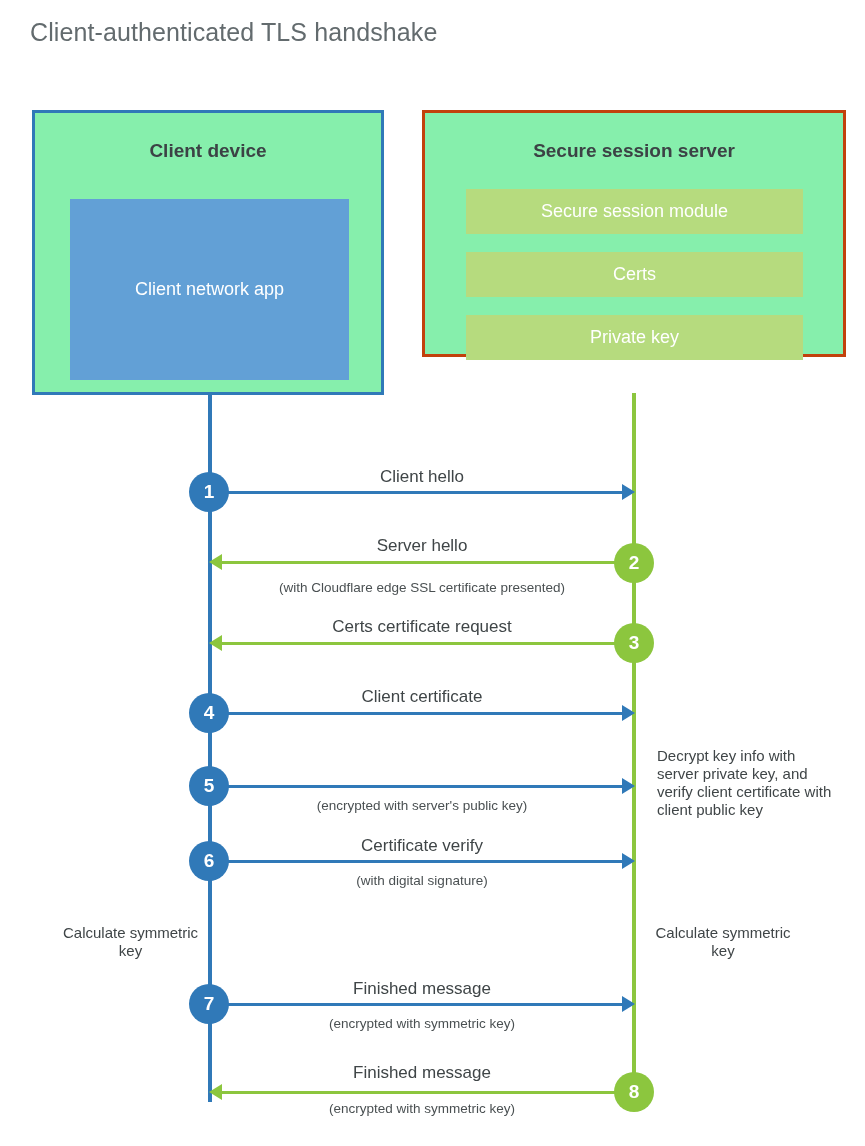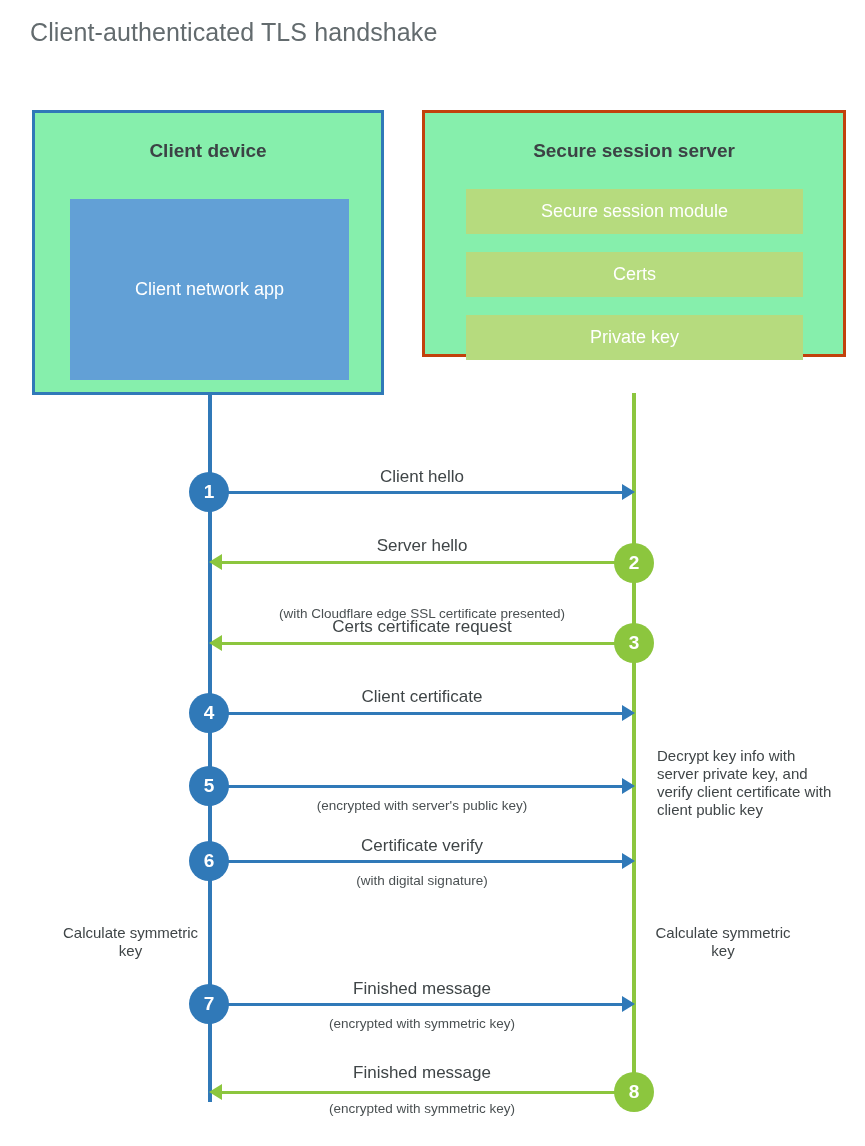--- a/index.html
+++ b/index.html
@@ -201,21 +201,21 @@
   <div class="lifeline" id="lifeline-server"></div>
 
   <div class="msg-label" style="left:210px; top:467px; width:424px;">Client hello</div>
   <div class="msg-line blue" style="left:210px; top:491px; width:416px;"></div>
   <div class="arrow-head right blue" style="left:622px; top:484px;"></div>
   <div class="step-circle blue" style="left:189px; top:472px;">1</div>
 
   <div class="msg-label" style="left:210px; top:536px; width:424px;">Server hello</div>
   <div class="msg-line green" style="left:222px; top:561px; width:412px;"></div>
   <div class="arrow-head left green" style="left:209px; top:554px;"></div>
-  <div class="msg-sublabel" style="left:210px; top:606px; width:424px;text-align:center;">(with Cloudflare edge SSL certificate presented)</div>
+  <div class="msg-sublabel" style="left:210px; top:580px; width:424px;text-align:center;">(with Cloudflare edge SSL certificate presented)</div>
   <div class="step-circle green" style="left:614px; top:543px;">2</div>
 
   <div class="msg-label" style="left:210px; top:617px; width:424px;">Certs certificate request</div>
   <div class="msg-line green" style="left:222px; top:642px; width:412px;"></div>
   <div class="arrow-head left green" style="left:209px; top:635px;"></div>
   <div class="step-circle green" style="left:614px; top:623px;">3</div>
 
   <div class="msg-label" style="left:210px; top:687px; width:424px;">Client certificate</div>
   <div class="msg-line blue" style="left:210px; top:712px; width:416px;"></div>
   <div class="arrow-head right blue" style="left:622px; top:705px;"></div>

